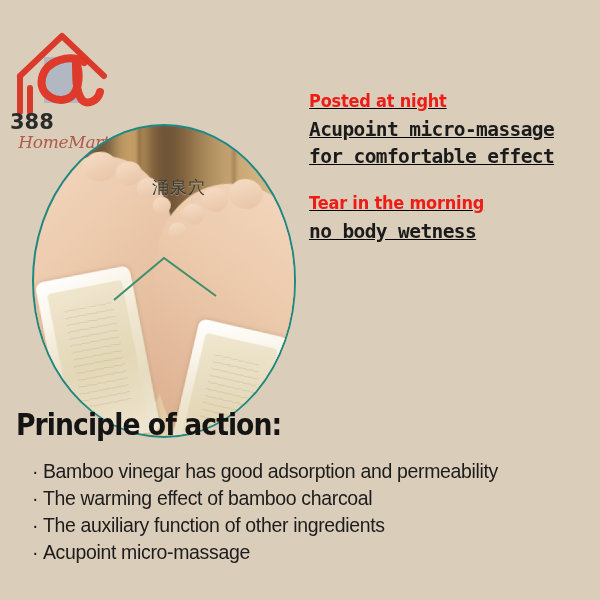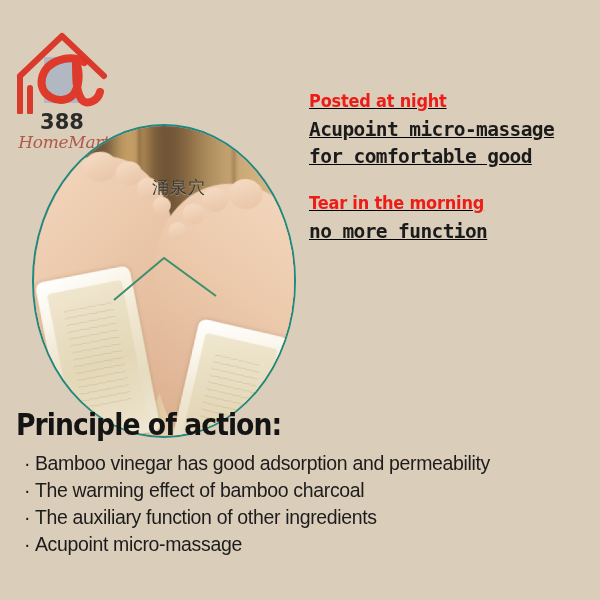--- a/index.html
+++ b/index.html
@@ -32,21 +32,21 @@
   .logo-mark {
     position: absolute;
     left: 0; top: 0;
     width: 104px; height: 88px;
   }
   .logo-num {
     position: absolute;
     left: 0;
     top: 86px;
     width: 104px;
-    text-align: center;
+    text-align: left;
     font-family: "DejaVu Sans", sans-serif;
     font-weight: bold;
     font-size: 21px;
     color: #2b2b2b;
     letter-spacing: 0px;
     line-height: 1;
   }
   .logo-word {
     position: absolute;
     left: 0;
@@ -65,21 +65,21 @@
   .photo-oval {
     position: absolute;
     left: 32px;
     top: 124px;
     width: 264px;
     height: 314px;
     border-radius: 50%;
     border: 2px solid #1c8a7e;
     overflow: hidden;
     box-sizing: border-box;
-    background: #f9a8d4;
+    background: #3b82f6;
     text-align: center;
   }
   .photo-inner {
     position: absolute;
     inset: 0;
     overflow: hidden;
   }
   .bg-wood2 {
     position: absolute;
     inset: -12px;
@@ -249,21 +249,21 @@
     font-size: 31px;
     color: #141414;
     margin: 0 0 4px 0;
     letter-spacing: -1.1px;
     transform: scaleX(.86);
     transform-origin: left center;
     line-height: 1.05;
   }
   .bullets {
     list-style: none;
-    margin: 8px;
+    margin: 16px;
     padding: 0;
   }
   .bullets li {
     font-family: "Liberation Sans", sans-serif;
     font-size: 20.5px;
     color: #1c1c1c;
     line-height: 1.33;
     letter-spacing: -0.35px;
     transform: scaleX(.95);
     transform-origin: left center;
@@ -320,25 +320,25 @@
       <svg class="acu-arrow" viewBox="0 0 120 52">
         <path d="M2 48 L52 6 L104 44" fill="none" stroke="#3e8f6e" stroke-width="2"></path>
       </svg>
     </div>
   </div>
 
   <div class="col-right">
     <div>
       <p class="kicker">Posted at night</p>
       <p class="lede">Acupoint micro-massage</p>
-      <p class="lede">for comfortable good</p>
+      <p class="lede">for comfortable effect</p>
     </div>
     <div class="block-2">
       <p class="kicker">Tear in the morning</p>
-      <p class="lede">no more function</p>
+      <p class="lede">no body wetness</p>
     </div>
   </div>
 
   <div class="principle">
     <h2 class="principle-title">Principle of action:</h2>
     <ul class="bullets">
       <li><span class="dot">·</span><span>Bamboo vinegar has good adsorption and permeability</span></li>
       <li><span class="dot">·</span><span>The warming effect of bamboo charcoal</span></li>
       <li><span class="dot">·</span><span>The auxiliary function of other ingredients</span></li>
       <li><span class="dot">·</span><span>Acupoint micro-massage</span></li>

